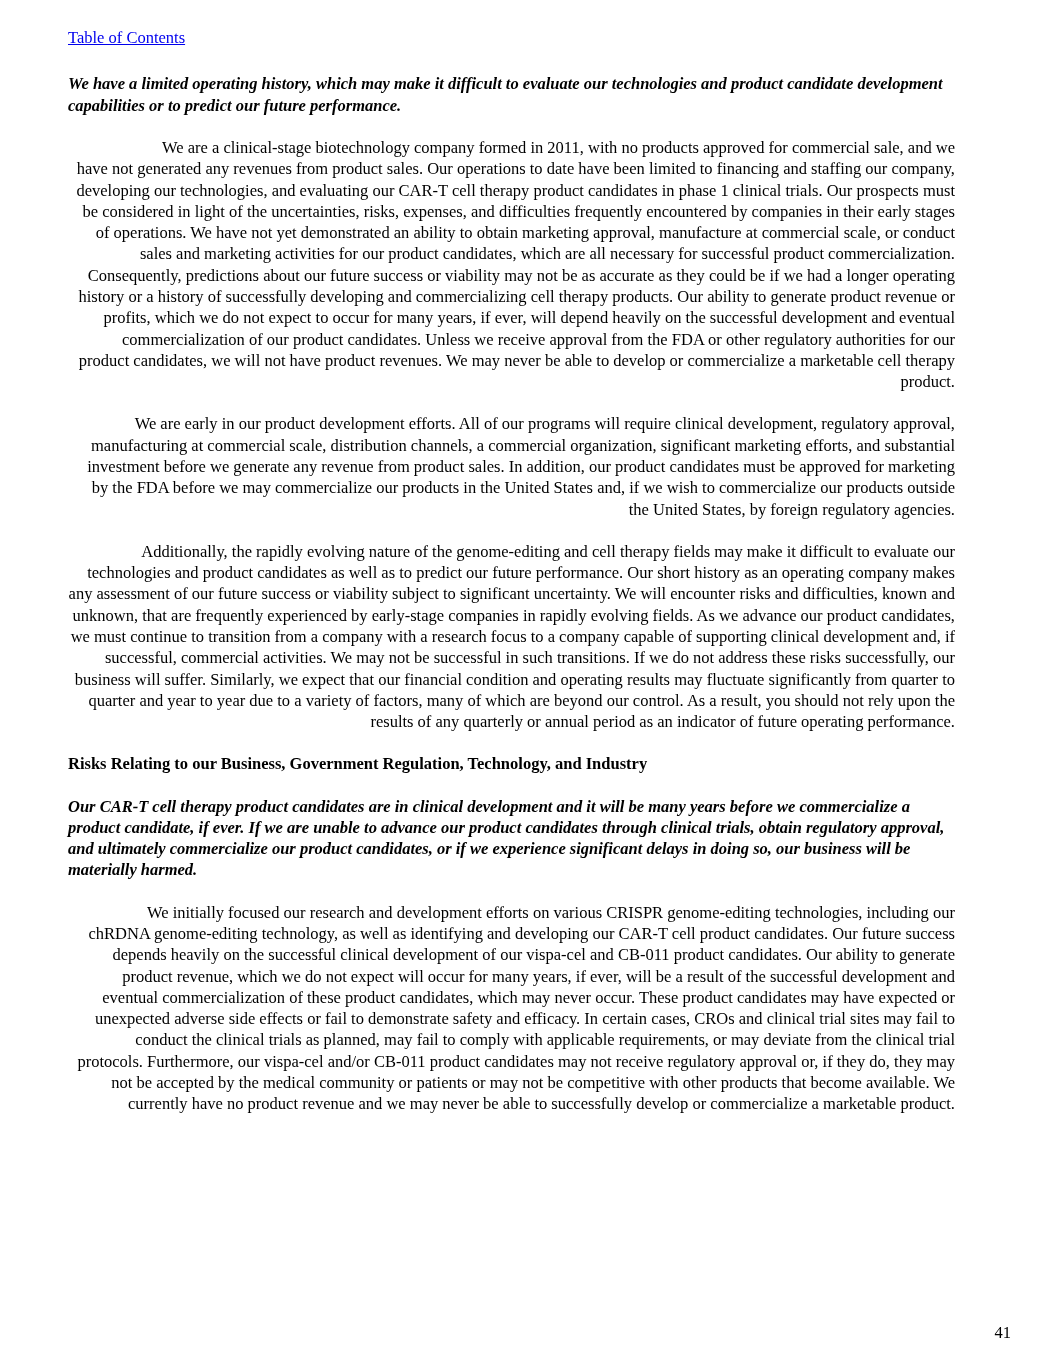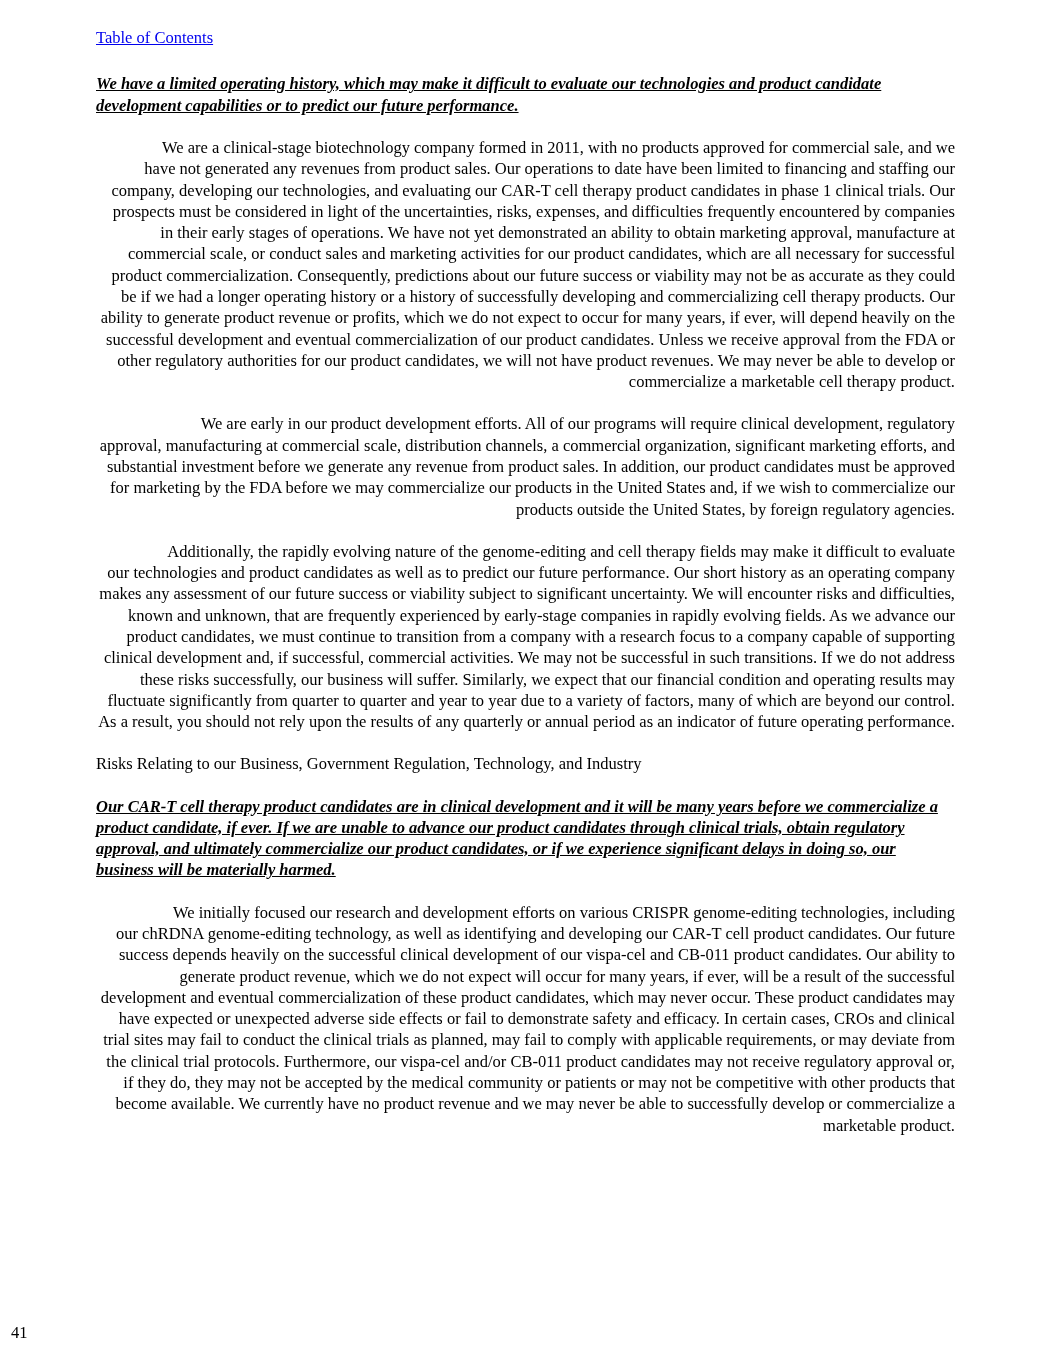--- a/index.html
+++ b/index.html
@@ -14,54 +14,53 @@
     font-family: "Liberation Serif", "DejaVu Serif", serif;
     color: #000000;
   }
   .page {
     position: absolute;
     top: 0;
     left: 0;
     width: 1055px;
     height: 1341px;
     box-sizing: border-box;
-    padding: 28px 100px 0 96px;
+    padding: 28px 100px 0 68px;
   }
   .toc-link {
     display: inline-block;
     font-size: 16.5px;
     line-height: 1.18;
     color: #0000ee;
     text-decoration: underline;
     cursor: pointer;
     margin-bottom: 26px;
   }
   .block {
     font-size: 16.5px;
     line-height: 1.29;
     margin: 0 0 21px 0;
   }
   .heading-bold-italic {
     font-weight: bold;
     font-style: italic;
-    text-decoration: underline;
   }
   .heading-bold {
-    font-weight: normal;
+    font-weight: bold;
   }
   .paragraph {
     text-indent: 64px;
     text-align: right;
   }
   .page-number {
     position: absolute;
     bottom: 22px;
-    left: 11px;
+    left: 0;
     width: 1011px;
-    text-align: left;
+    text-align: right;
     font-size: 16.5px;
   }
 </style>
 </head>
 <body>
 
 <div class="page">
   <a href="#" class="toc-link">Table of Contents</a>
 
   <main id="content-blocks">

